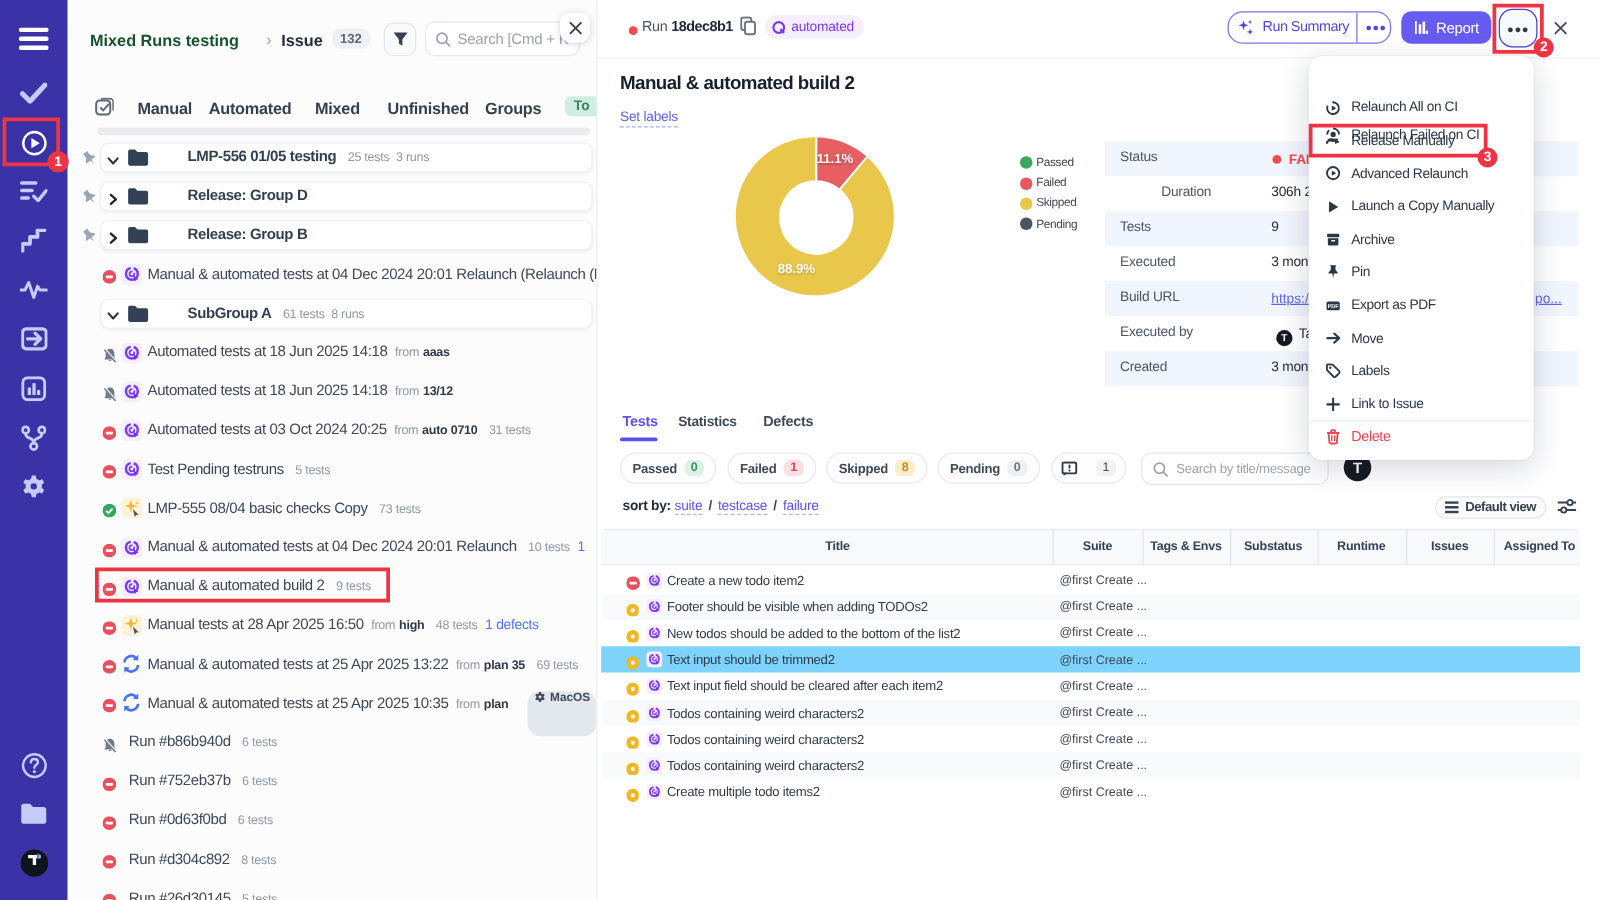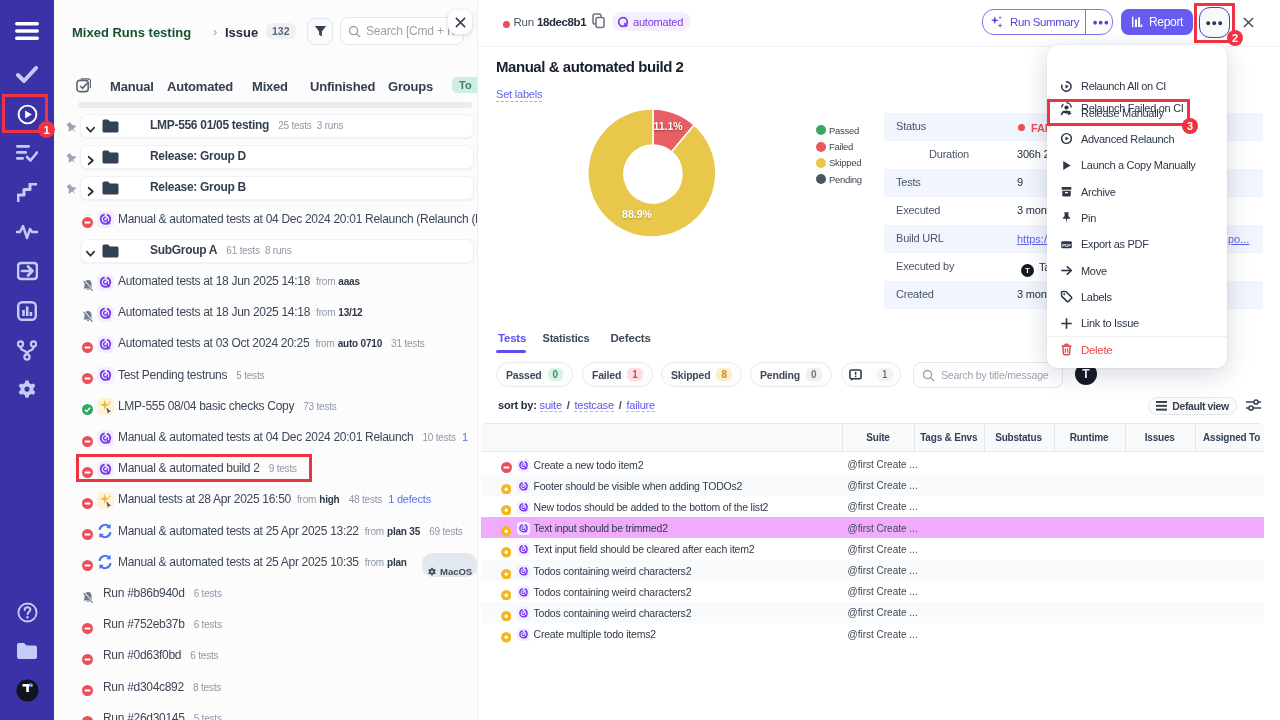--- a/index.html
+++ b/index.html
@@ -213,20 +213,21 @@
       </svg>
   </div>
 
   <div class="abs" style="left:481px;top:423px;width:783px;height:29px;background:#f8f9fa;border-top:1px solid #e8eaed;border-bottom:1px solid #e8eaed;border-radius:6px 6px 0 0;"></div>
   <div class="abs" style="left:842px;top:423px;width:1px;height:29px;background:#e3e5e9;"></div>
   <div class="abs" style="left:914px;top:423px;width:1px;height:29px;background:#e3e5e9;"></div>
   <div class="abs" style="left:983.5px;top:423px;width:1px;height:29px;background:#e3e5e9;"></div>
   <div class="abs" style="left:1053.5px;top:423px;width:1px;height:29px;background:#e3e5e9;"></div>
   <div class="abs" style="left:1124.5px;top:423px;width:1px;height:29px;background:#e3e5e9;"></div>
   <div class="abs" style="left:1195px;top:423px;width:1px;height:29px;background:#e3e5e9;"></div>
+  <div class="th" style="left:481px;width:378px;">Title</div>
   <div class="th" style="left:842px;width:72px;">Suite</div>
   <div class="th" style="left:914px;width:69.5px;">Tags &amp; Envs</div>
   <div class="th" style="left:983.5px;width:70px;">Substatus</div>
   <div class="th" style="left:1053.5px;width:71px;">Runtime</div>
   <div class="th" style="left:1124.5px;width:70.5px;">Issues</div>
   <div class="th" style="left:1195px;width:69px;overflow:hidden;justify-content:flex-start;padding-left:8px;">Assigned To</div>
   <div id="tbody">
       <div class="trow" style="top:453.5px;">
         <div class="abs" style="left:19.5px;top:5.5px;"><svg width="11" height="11" viewBox="0 0 12 12">
             <circle cx="6" cy="6" r="6" fill="#e8505b"></circle>
@@ -262,21 +263,21 @@
           </svg></div>
         <div class="abs" style="left:35.5px;top:4px;"><svg width="13" height="13" viewBox="0 0 18 18">
             <rect width="18" height="18" rx="5" fill="#f4eefe"></rect>
             <circle cx="9" cy="8.6" r="5" fill="none" stroke="#7a3ef0" stroke-width="2.1" stroke-dasharray="22 2.5"></circle>
             <circle cx="9" cy="8.6" r="2" fill="none" stroke="#7a3ef0" stroke-width="1.5" stroke-dasharray="9 1.5"></circle>
             <path d="M10 9.6 L14.6 13.2 L12.4 13.6 L11.7 15.2 Z" fill="#6d2ef0"></path>
           </svg></div>
         <div class="abs ttitle" style="left:52.5px;top:5px;">New todos should be added to the bottom of the list2</div>
         <div class="abs tsuite" style="left:366.5px;top:5.5px;">@first Create ...</div>
       </div>
-      <div class="trow" style="top:517.1px;background:#f0abfc;">
+      <div class="trow" style="top:517.1px;background:#7dd3fc;">
         <div class="abs" style="left:19.5px;top:5.5px;"><svg width="10.5" height="10.5" viewBox="0 0 12 12">
             <circle cx="6" cy="6" r="6" fill="#f2b723"></circle>
             <circle cx="6" cy="6" r="1.9" fill="#fff"></circle>
           </svg></div>
         <div class="abs" style="left:35.5px;top:4px;"><svg width="13" height="13" viewBox="0 0 18 18">
             <rect width="18" height="18" rx="5" fill="#f4eefe"></rect>
             <circle cx="9" cy="8.6" r="5" fill="none" stroke="#7a3ef0" stroke-width="2.1" stroke-dasharray="22 2.5"></circle>
             <circle cx="9" cy="8.6" r="2" fill="none" stroke="#7a3ef0" stroke-width="1.5" stroke-dasharray="9 1.5"></circle>
             <path d="M10 9.6 L14.6 13.2 L12.4 13.6 L11.7 15.2 Z" fill="#6d2ef0"></path>
           </svg></div>
@@ -548,21 +549,21 @@
             <circle cx="6" cy="6" r="6" fill="#e8505b"></circle>
             <rect x="2.7" y="4.9" width="6.6" height="2.2" rx="1" fill="#fff"></rect>
           </svg></div>
         <div class="abs" style="left:43px;top:554.3px;"><svg width="16" height="16" viewBox="0 0 16 16">
             <path d="M2.6 7 A5.4 5.4 0 0 1 12 3.6" fill="none" stroke="#4a72f5" stroke-width="2.1"></path>
             <path d="M13.6 0.8 L13.6 5.4 L9.2 5 Z" fill="#4a72f5"></path>
             <path d="M13.4 9 A5.4 5.4 0 0 1 4 12.4" fill="none" stroke="#4a72f5" stroke-width="2.1"></path>
             <path d="M2.4 15.2 L2.4 10.6 L6.8 11 Z" fill="#4a72f5"></path>
           </svg></div>
         <div class="abs runtxt" style="left:64px;top:554.8px;">Manual &amp; automated tests at 25 Apr 2025 10:35&nbsp;&nbsp;<span class="meta">from</span> <span class="metab">plan</span></div>
-        <div class="abs" style="left:368px;top:552.8px;height:24px;border-radius:10px;background:#e3e8ee;display:flex;align-items:flex-end;padding:0 5px;gap:3px;">
+        <div class="abs" style="left:368px;top:552.8px;height:36px;border-radius:10px;background:#e3e8ee;display:flex;align-items:flex-start;padding:0 5px;gap:3px;">
           <svg width="10" height="10" viewBox="0 0 24 24">
             <path fill="#3f4a5a" d="M10.3 1.5 H13.7 L14.3 4.4 A7.7 7.7 0 0 1 16.6 5.7 L19.4 4.8 L21.1 7.7 L19 9.7 A7.7 7.7 0 0 1 19 12.3 L21.1 14.3 L19.4 17.2 L16.6 16.3 A7.7 7.7 0 0 1 14.3 17.6 L13.7 20.5 H10.3 L9.7 17.6 A7.7 7.7 0 0 1 7.4 16.3 L4.6 17.2 L2.9 14.3 L5 12.3 A7.7 7.7 0 0 1 5 9.7 L2.9 7.7 L4.6 4.8 L7.4 5.7 A7.7 7.7 0 0 1 9.7 4.4 Z M12 8.2 A2.8 2.8 0 1 0 12 13.8 A2.8 2.8 0 1 0 12 8.2Z" fill-rule="evenodd"></path>
           </svg>
           <span style="font-size:9.5px;font-weight:700;color:#3f4a5a;">MacOS</span>
         </div>
         <div class="abs" style="left:28px;top:588.5px;"><svg width="12" height="12" viewBox="0 0 12 12">
             <path d="M6 1 C3.8 1 2.5 2.7 2.5 4.8 V7.5 L1.5 9.5 H10.5 L9.5 7.5 V4.8 C9.5 2.7 8.2 1 6 1 Z" fill="#6e7a89"></path>
             <path d="M4.7 10 a1.4 1.4 0 0 0 2.6 0 Z" fill="#6e7a89"></path>
             <path d="M1.5 1 L10.5 11" stroke="#fff" stroke-width="1.8"></path>
             <path d="M1.5 1.8 L10.5 11.8" stroke="#6e7a89" stroke-width="1.2"></path>

